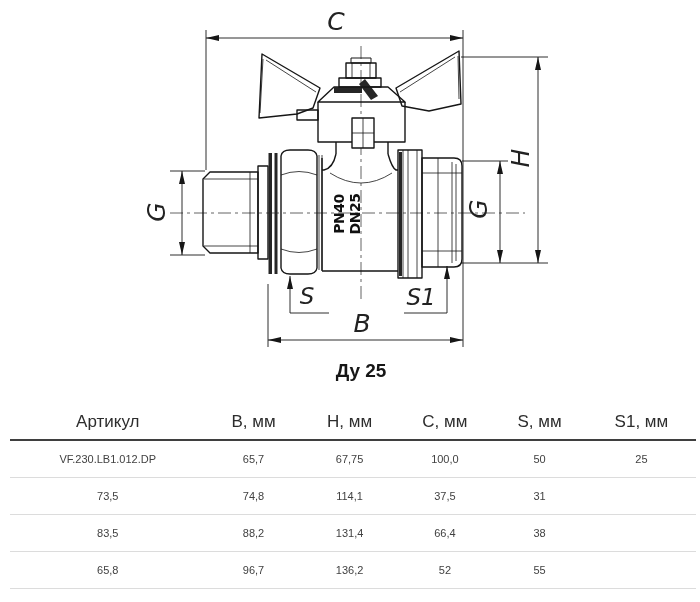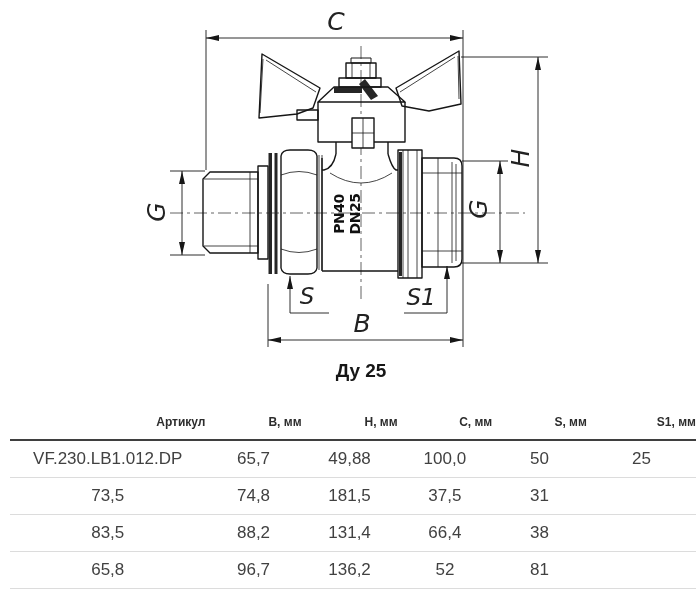--- a/index.html
+++ b/index.html
@@ -6,22 +6,22 @@
   body{width:700px;height:602px;overflow:hidden;font-family:"Liberation Sans",sans-serif;position:relative;}
   .stage{position:absolute;left:0;top:0;width:700px;height:602px;background:#fff;}
   .diagram{position:absolute;left:0;top:0;width:700px;height:395px;}
   svg text.dim{font-family:"DejaVu Sans",sans-serif;font-style:italic;fill:#222;}
   svg text.mark{font-family:"DejaVu Sans",sans-serif;font-weight:bold;fill:#101010;letter-spacing:-0.5px;}
   svg text.cap{font-family:"Liberation Sans",sans-serif;font-weight:bold;fill:#161616;}
   .tbl{position:absolute;left:10px;top:405px;width:686px;}
   .tr{display:grid;grid-template-columns:28.5% 14% 14% 13.8% 13.8% 15.9%;align-items:center;}
   .tr.head{height:34px;border-bottom:2px solid #3f3f3f;}
   .tr.row{height:36px;border-bottom:1px solid #dcdcdc;}
-  .td{text-align:center;font-size:17px;color:#414141;white-space:nowrap;}
-  .tr.head .td{font-size:12px;font-weight:bold;color:#2d2d2d;text-align:right;}
+  .td{text-align:center;font-size:11px;color:#414141;white-space:nowrap;}
+  .tr.head .td{font-size:17px;font-weight:normal;color:#2d2d2d;}
 </style>
 </head>
 <body>
 
 <div class="stage">
 
   <div class="diagram">
     <svg width="700" height="395" viewBox="0 0 700 395">
 
       <g stroke="#3c3c3c" stroke-width="0.8" stroke-dasharray="13 4 3 4" fill="none">
@@ -155,41 +155,41 @@
       <div class="td">Артикул</div>
       <div class="td">B, мм</div>
       <div class="td">H, мм</div>
       <div class="td">C, мм</div>
       <div class="td">S, мм</div>
       <div class="td">S1, мм</div>
     </div>
     <div class="tr row">
       <div class="td">VF.230.LB1.012.DP</div>
       <div class="td">65,7</div>
-      <div class="td">49,88</div>
+      <div class="td">67,75</div>
       <div class="td">100,0</div>
       <div class="td">50</div>
       <div class="td">25</div>
     </div>
     <div class="tr row">
       <div class="td">73,5</div>
       <div class="td">74,8</div>
-      <div class="td">181,5</div>
+      <div class="td">114,1</div>
       <div class="td">37,5</div>
       <div class="td">31</div>
     </div>
     <div class="tr row">
       <div class="td">83,5</div>
       <div class="td">88,2</div>
       <div class="td">131,4</div>
       <div class="td">66,4</div>
       <div class="td">38</div>
     </div>
     <div class="tr row">
       <div class="td">65,8</div>
       <div class="td">96,7</div>
       <div class="td">136,2</div>
       <div class="td">52</div>
-      <div class="td">81</div>
+      <div class="td">55</div>
     </div>
   </div>
 
 </div>
 
 </body></html>

